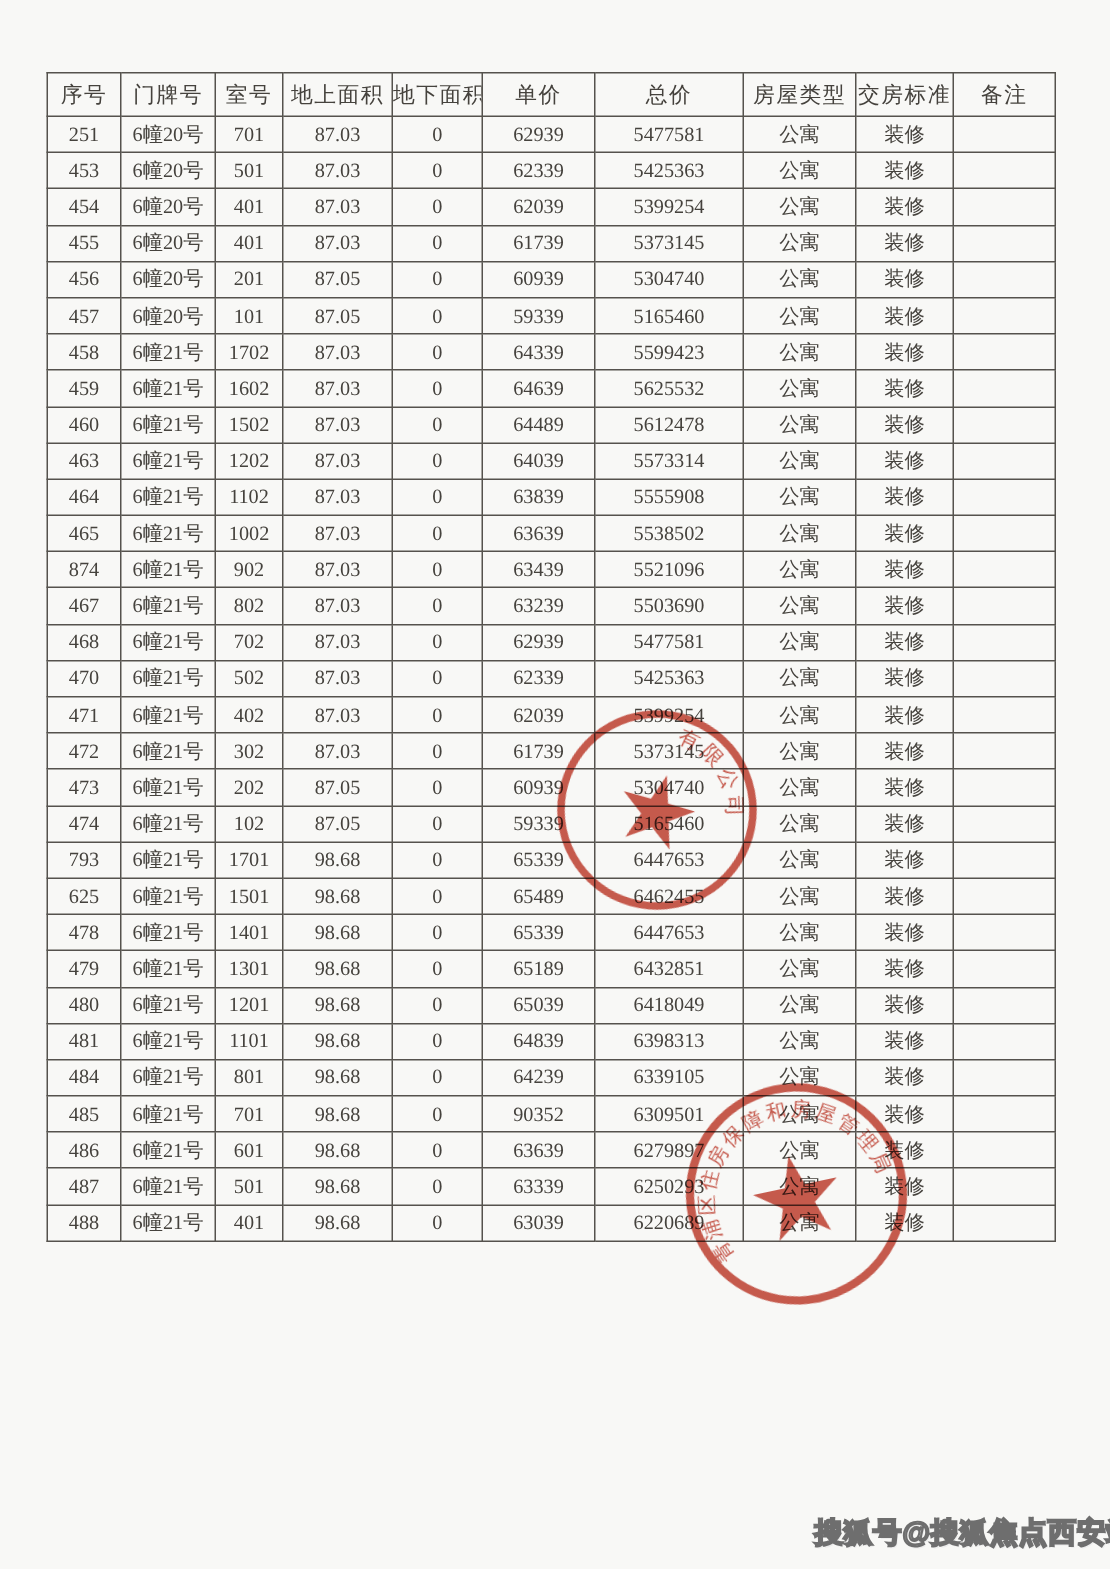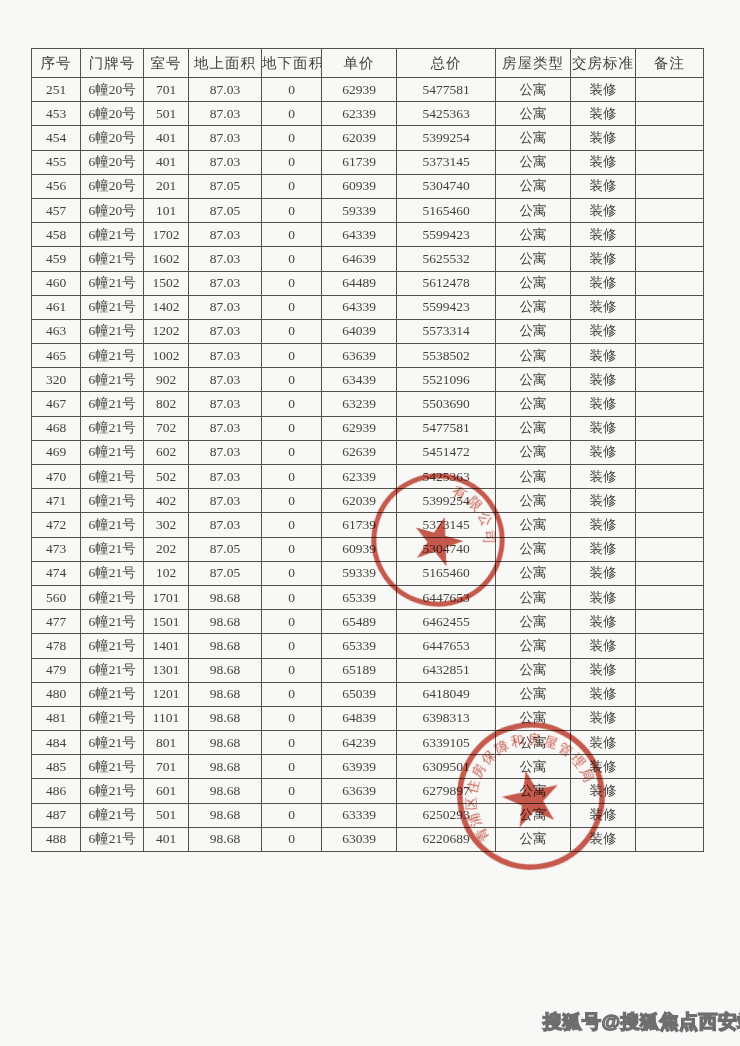--- a/index.html
+++ b/index.html
@@ -164,57 +164,57 @@
           <td>1502</td>
           <td>87.03</td>
           <td>0</td>
           <td>64489</td>
           <td>5612478</td>
           <td>公寓</td>
           <td>装修</td>
           <td></td>
         </tr>
         <tr>
-          <td>461</td>
-          <td>6幢21号</td>
-          <td>1402</td>
-          <td>87.03</td>
-          <td>0</td>
-          <td>64339</td>
-          <td>5599423</td>
-          <td>公寓</td>
-          <td>装修</td>
-          <td></td>
-        </tr>
-        <tr>
           <td>463</td>
           <td>6幢21号</td>
           <td>1202</td>
           <td>87.03</td>
           <td>0</td>
           <td>64039</td>
           <td>5573314</td>
           <td>公寓</td>
           <td>装修</td>
           <td></td>
         </tr>
         <tr>
+          <td>464</td>
+          <td>6幢21号</td>
+          <td>1102</td>
+          <td>87.03</td>
+          <td>0</td>
+          <td>63839</td>
+          <td>5555908</td>
+          <td>公寓</td>
+          <td>装修</td>
+          <td></td>
+        </tr>
+        <tr>
           <td>465</td>
           <td>6幢21号</td>
           <td>1002</td>
           <td>87.03</td>
           <td>0</td>
           <td>63639</td>
           <td>5538502</td>
           <td>公寓</td>
           <td>装修</td>
           <td></td>
         </tr>
         <tr>
-          <td>320</td>
+          <td>874</td>
           <td>6幢21号</td>
           <td>902</td>
           <td>87.03</td>
           <td>0</td>
           <td>63439</td>
           <td>5521096</td>
           <td>公寓</td>
           <td>装修</td>
           <td></td>
         </tr>
@@ -236,32 +236,20 @@
           <td>702</td>
           <td>87.03</td>
           <td>0</td>
           <td>62939</td>
           <td>5477581</td>
           <td>公寓</td>
           <td>装修</td>
           <td></td>
         </tr>
         <tr>
-          <td>469</td>
-          <td>6幢21号</td>
-          <td>602</td>
-          <td>87.03</td>
-          <td>0</td>
-          <td>62639</td>
-          <td>5451472</td>
-          <td>公寓</td>
-          <td>装修</td>
-          <td></td>
-        </tr>
-        <tr>
           <td>470</td>
           <td>6幢21号</td>
           <td>502</td>
           <td>87.03</td>
           <td>0</td>
           <td>62339</td>
           <td>5425363</td>
           <td>公寓</td>
           <td>装修</td>
           <td></td>
@@ -308,33 +296,33 @@
           <td>102</td>
           <td>87.05</td>
           <td>0</td>
           <td>59339</td>
           <td>5165460</td>
           <td>公寓</td>
           <td>装修</td>
           <td></td>
         </tr>
         <tr>
-          <td>560</td>
+          <td>793</td>
           <td>6幢21号</td>
           <td>1701</td>
           <td>98.68</td>
           <td>0</td>
           <td>65339</td>
           <td>6447653</td>
           <td>公寓</td>
           <td>装修</td>
           <td></td>
         </tr>
         <tr>
-          <td>477</td>
+          <td>625</td>
           <td>6幢21号</td>
           <td>1501</td>
           <td>98.68</td>
           <td>0</td>
           <td>65489</td>
           <td>6462455</td>
           <td>公寓</td>
           <td>装修</td>
           <td></td>
         </tr>
@@ -397,21 +385,21 @@
           <td>公寓</td>
           <td>装修</td>
           <td></td>
         </tr>
         <tr>
           <td>485</td>
           <td>6幢21号</td>
           <td>701</td>
           <td>98.68</td>
           <td>0</td>
-          <td>63939</td>
+          <td>90352</td>
           <td>6309501</td>
           <td>公寓</td>
           <td>装修</td>
           <td></td>
         </tr>
         <tr>
           <td>486</td>
           <td>6幢21号</td>
           <td>601</td>
           <td>98.68</td>

